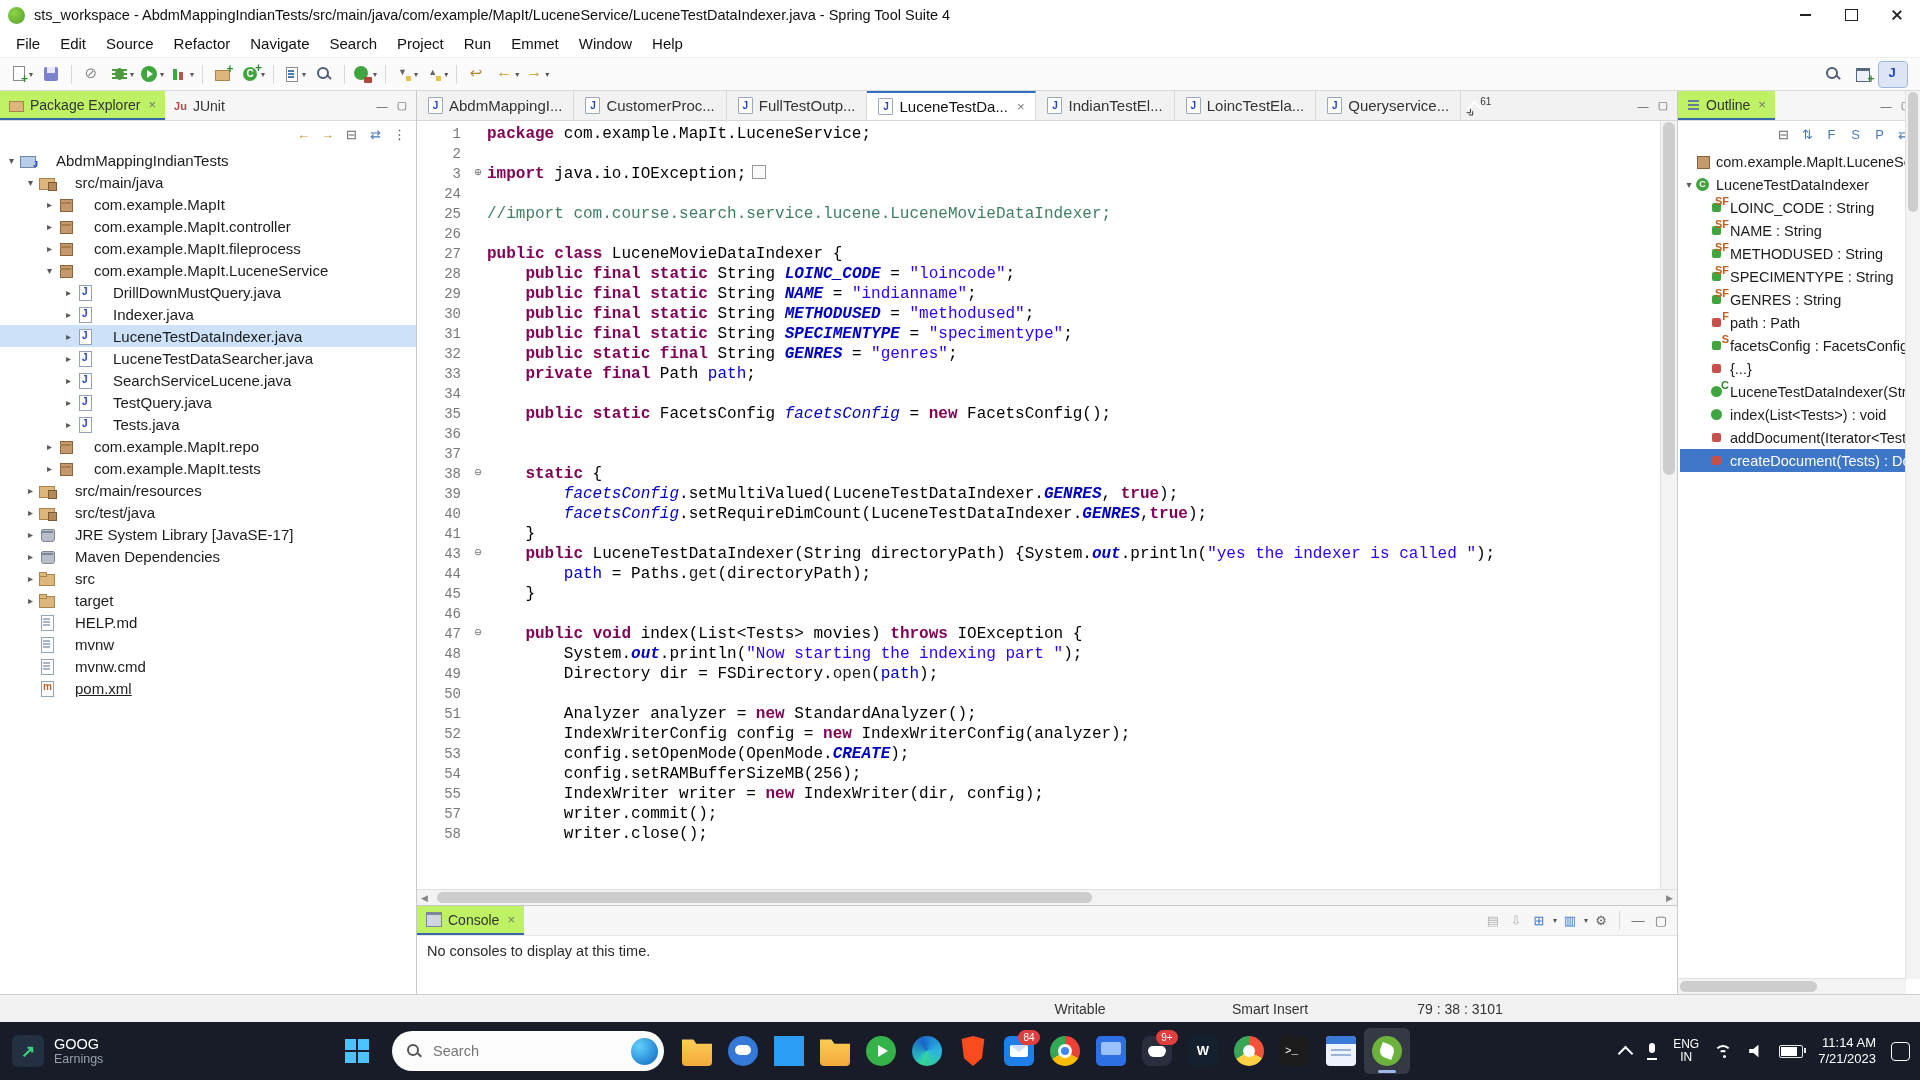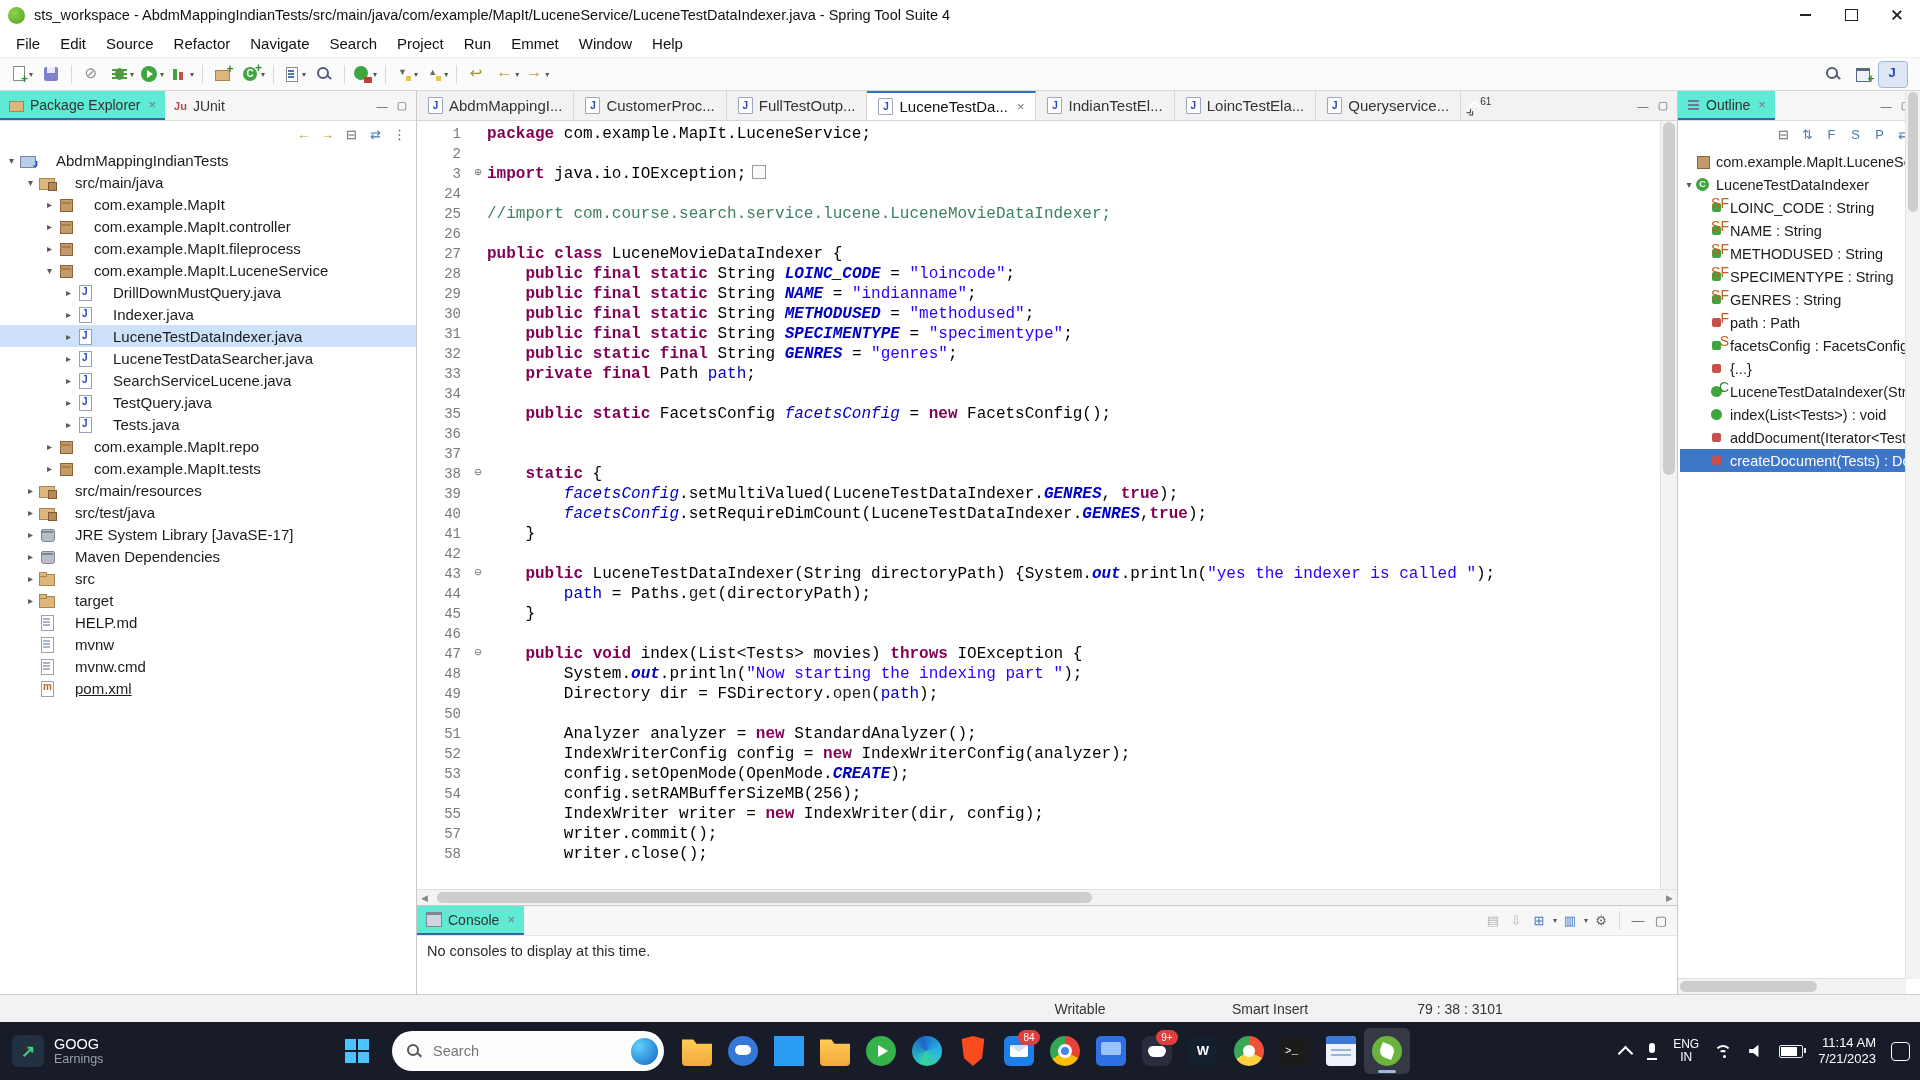--- a/index.html
+++ b/index.html
@@ -61,21 +61,21 @@
   .tbi.persp::before{content:"";position:absolute;left:2px;top:3px;width:12px;height:10px;border:1px solid #57687f;border-top:3px solid #57687f;background:#eef2f8;}
   .tbi.persp::after{content:"+";position:absolute;right:-2px;bottom:-3px;color:#2e8b2e;font-weight:bold;font-size:12px;}
   .tbi.javapersp::before{content:"J";position:absolute;left:5px;top:0;color:#2545c8;font-weight:bold;font-size:13px;}
 
   
   #main{flex:1;display:flex;min-height:0;}
 
   
   .vtabs{height:29px;display:flex;align-items:stretch;background:#f6f6f6;border-bottom:1px solid #dcdcdc;flex:none;}
   .vtab{display:flex;align-items:center;gap:6px;padding:0 9px;font-size:14px;color:#333;}
-  .vtab.active{background:#5eead4;border-bottom:2px solid #3568a8;}
+  .vtab.active{background:#bef264;border-bottom:2px solid #3568a8;}
   .vclose{color:#777;font-size:13px;margin-left:2px;}
   .winmini{margin-left:auto;display:flex;align-items:center;padding-right:4px;}
   .mini-btn{width:20px;height:18px;display:flex;align-items:center;justify-content:center;color:#555;font-size:11px;}
   .view-toolbar{height:26px;display:flex;align-items:center;justify-content:flex-end;gap:3px;padding:0 6px;flex:none;}
   .vt-btn{width:21px;height:20px;display:flex;align-items:center;justify-content:center;font-size:13px;border-radius:3px;}
 
   
   #left{width:416px;flex:none;border-right:1px solid #c9c9c9;display:flex;flex-direction:column;background:#fff;}
   #tree{flex:1;overflow:hidden;padding-top:2px;}
   .trow{height:22px;display:flex;align-items:center;white-space:nowrap;overflow:hidden;font-size:15px;color:#1c1c1c;}
@@ -147,21 +147,21 @@
   #console-body{padding:7px 10px;font-size:14.5px;color:#2b2b2b;}
 
   
   #right{width:242px;flex:none;border-left:1px solid #c9c9c9;display:flex;flex-direction:column;background:#fff;position:relative;}
   #outline-list{flex:1;overflow:hidden;padding:3px 0 0 2px;margin-right:14px;}
   .orow{height:23px;display:flex;align-items:center;white-space:nowrap;overflow:hidden;font-size:14.5px;color:#1c1c1c;}
   .orow.selected{background:#3e76c8;color:#fff;}
   .oarrow{width:14px;flex:none;text-align:center;font-size:10px;color:#5a5a5a;}
   .orow.selected .oarrow{color:#fff;}
   .oi{width:15px;height:15px;margin-right:5px;position:relative;flex:none;}
-  .oi b{position:absolute;right:-4px;top:-5px;font-size:14px;font-weight:normal;color:#c06020;font-style:normal;}
+  .oi b{position:absolute;right:-4px;top:-5px;font-size:11px;font-weight:bold;color:#c06020;font-style:normal;}
   .oi b.green{color:#2e8b2e;}
   .oi-pkg::before{content:"";position:absolute;left:1px;top:2px;width:11px;height:11px;background:#c49a6c;border:1px solid #8a6436;}
   .oi-cls::before{content:"C";position:absolute;left:0;top:1px;width:13px;height:13px;background:#3fa53f;border-radius:50%;color:#fff;font-size:9px;font-weight:bold;text-align:center;line-height:13px;}
   .oi-fpubsf::before,.oi-fpub::before{content:"";position:absolute;left:2px;top:3px;width:9px;height:9px;background:#41a53f;border-radius:2px;}
   .oi-fpriv::before,.oi-init::before,.oi-mpriv::before{content:"";position:absolute;left:2px;top:3px;width:9px;height:9px;background:#c8504b;border-radius:2px;}
   .oi-ctor::before,.oi-mpub::before{content:"";position:absolute;left:1px;top:2px;width:11px;height:11px;background:#3fa53f;border-radius:50%;}
   #outline-vscroll{position:absolute;right:0;top:0;bottom:15px;width:14px;background:#f3f3f3;border-left:1px solid #e2e2e2;}
   #outline-vscroll .thumb{position:absolute;left:2px;right:2px;top:1px;height:120px;background:#cdcdcd;border-radius:6px;}
   #outline-hscroll{height:15px;background:#f3f3f3;border-top:1px solid #e0e0e0;position:relative;flex:none;margin-right:14px;}
   #outline-hscroll .thumb{position:absolute;left:2px;width:60%;top:2px;bottom:2px;background:#cdcdcd;border-radius:6px;}
@@ -650,25 +650,20 @@
               <span class="ln">40</span>
               <span class="fold"></span>
               <span class="codeln"><span class="tk-p">        </span><span class="tk-sf">facetsConfig</span><span class="tk-p">.setRequireDimCount(LuceneTestDataIndexer.</span><span class="tk-cf">GENRES</span><span class="tk-p">,</span><span class="tk-k">true</span><span class="tk-p">);</span></span>
             </div>
             <div class="cl">
               <span class="ln">41</span>
               <span class="fold"></span>
               <span class="codeln"><span class="tk-p">    }</span></span>
             </div>
             <div class="cl">
-              <span class="ln">42</span>
-              <span class="fold"></span>
-              <span class="codeln"></span>
-            </div>
-            <div class="cl">
               <span class="ln">43</span>
               <span class="fold">⊖</span>
               <span class="codeln"><span class="tk-p">    </span><span class="tk-k">public</span><span class="tk-p"> LuceneTestDataIndexer(String directoryPath) {System.</span><span class="tk-cf">out</span><span class="tk-p">.println(</span><span class="tk-s">"yes the indexer is called "</span><span class="tk-p">);</span></span>
             </div>
             <div class="cl">
               <span class="ln">44</span>
               <span class="fold"></span>
               <span class="codeln"><span class="tk-p">        </span><span class="tk-fl">path</span><span class="tk-p"> = Paths.</span><span class="tk-sm">get</span><span class="tk-p">(directoryPath);</span></span>
             </div>
             <div class="cl">

